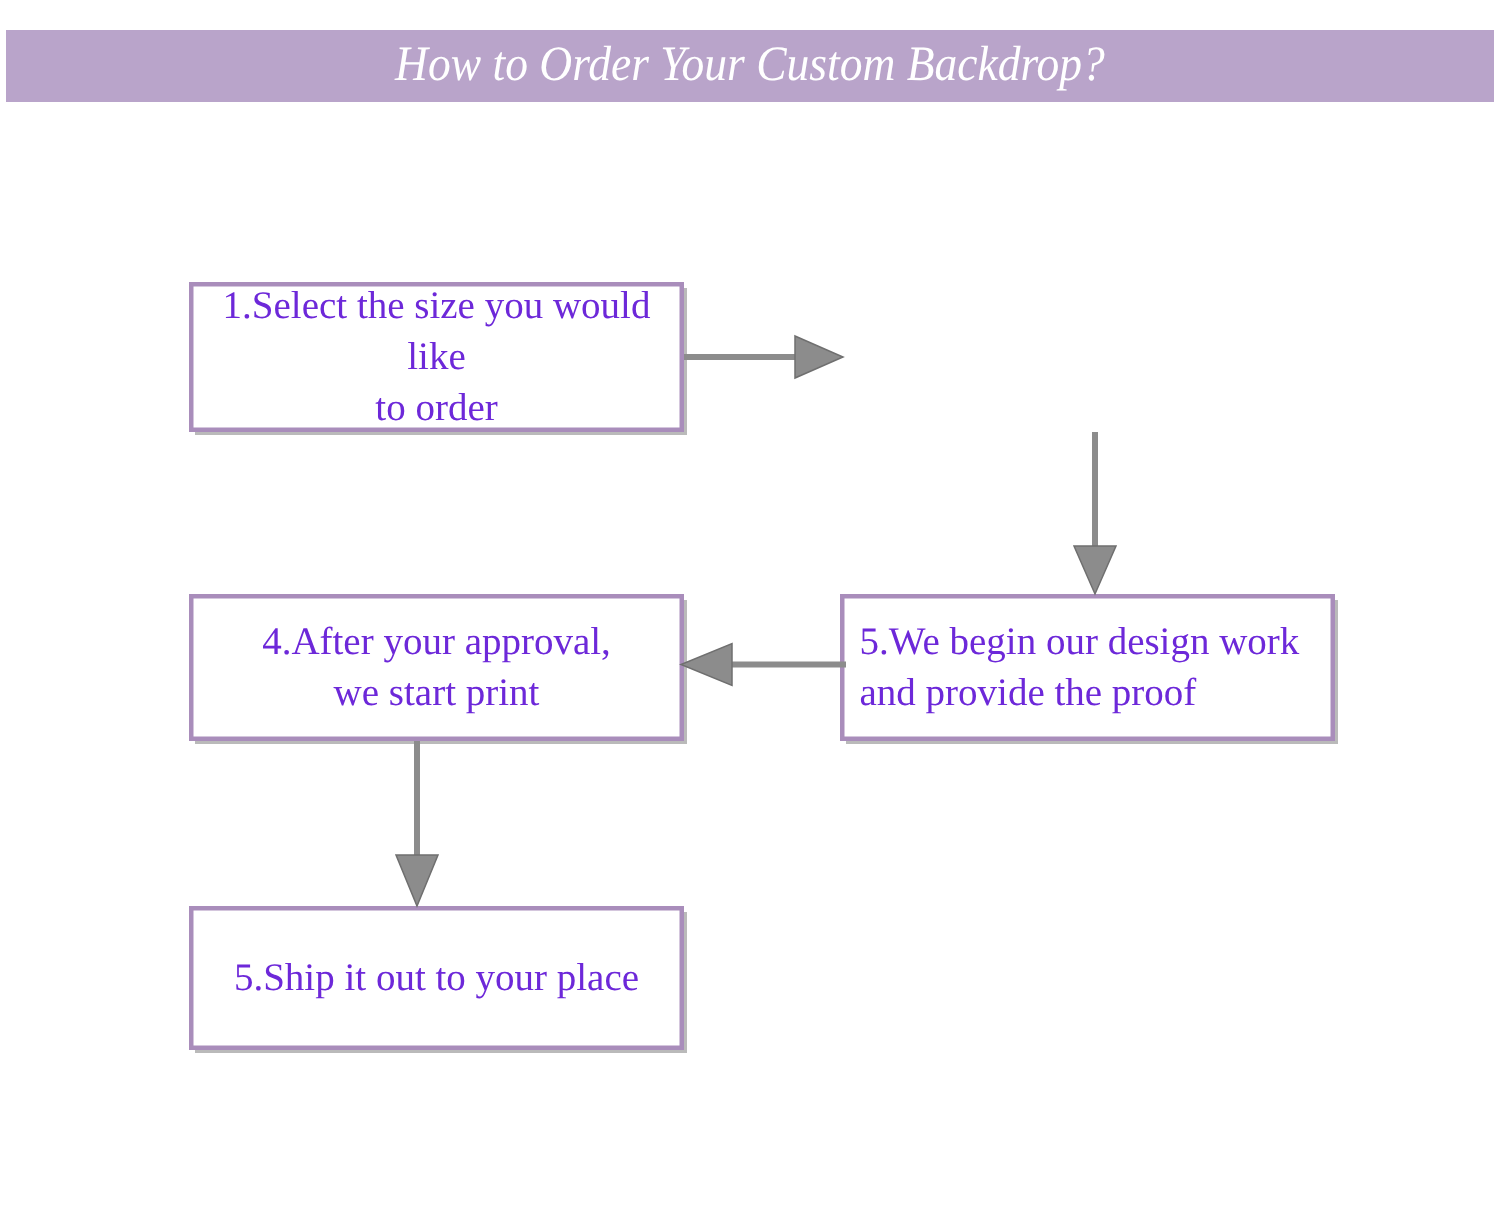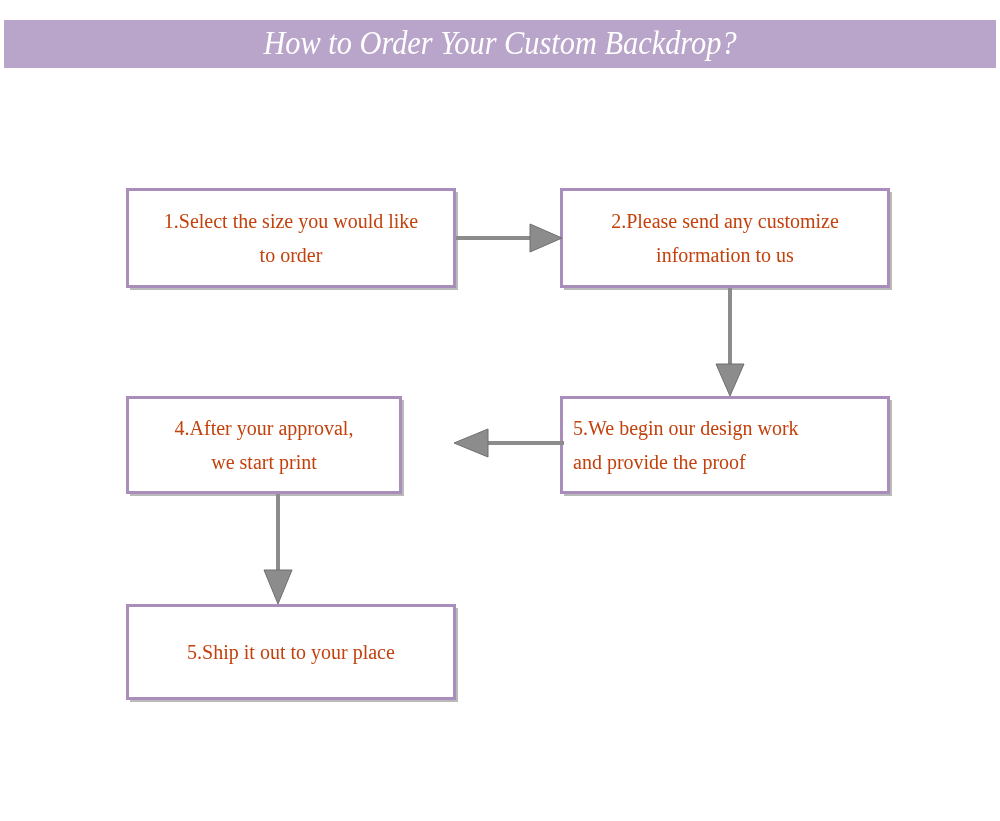--- a/index.html
+++ b/index.html
@@ -54,34 +54,34 @@
     border: 3px solid #a98dbb;
     box-shadow: 3px 3px 0 -1px rgba(130,130,130,0.55);
   }
   .flow-box .box-text {
     position: absolute;
     left: 0;
     right: 0;
     top: 50%;
     transform: translateY(-50%);
     font-family: "Liberation Serif", "DejaVu Serif", serif;
-    font-size: 20px;
-    color: #c2410c;
+    font-size: 26px;
+    color: #6d28d9;
     line-height: 34px;
     white-space: pre-line;
     padding: 0 14px;
     box-sizing: border-box;
   }
   .box-text.center { text-align: center; }
   .box-text.left   { text-align: left; }
 
   #box-1 { left: 126px; top: 188px;  width: 330px; height: 100px; }
   #box-2 { left: 560px; top: 188px;  width: 330px; height: 100px; }
   #box-3 { left: 560px; top: 396px;  width: 330px; height: 98px;  }
-  #box-4 { left: 126px; top: 396px;  width: 276px; height: 98px;  }
+  #box-4 { left: 126px; top: 396px;  width: 330px; height: 98px;  }
   #box-5 { left: 126px; top: 604px;  width: 330px; height: 96px;  }
 
   #box-3 .box-text { padding-left: 10px; }
 
   
   .connector {
     position: absolute;
   }
   .connector svg { display: block; overflow: visible; }
 
@@ -97,24 +97,20 @@
 
   <div class="header-band">
     <div class="header-title">How to Order Your Custom Backdrop?</div>
   </div>
 
   <div class="flow-box" id="box-1">
     <div class="box-text center">1.Select the size you would like
 to order</div>
   </div>
 
-  <div class="flow-box" id="box-2">
-    <div class="box-text center">2.Please send any customize
-information to us</div>
-  </div>
 
   <div class="flow-box" id="box-3">
     <div class="box-text left">5.We begin our design work
 and provide the proof</div>
   </div>
 
   <div class="flow-box" id="box-4">
     <div class="box-text center">4.After your approval,
 we start print</div>
   </div>

